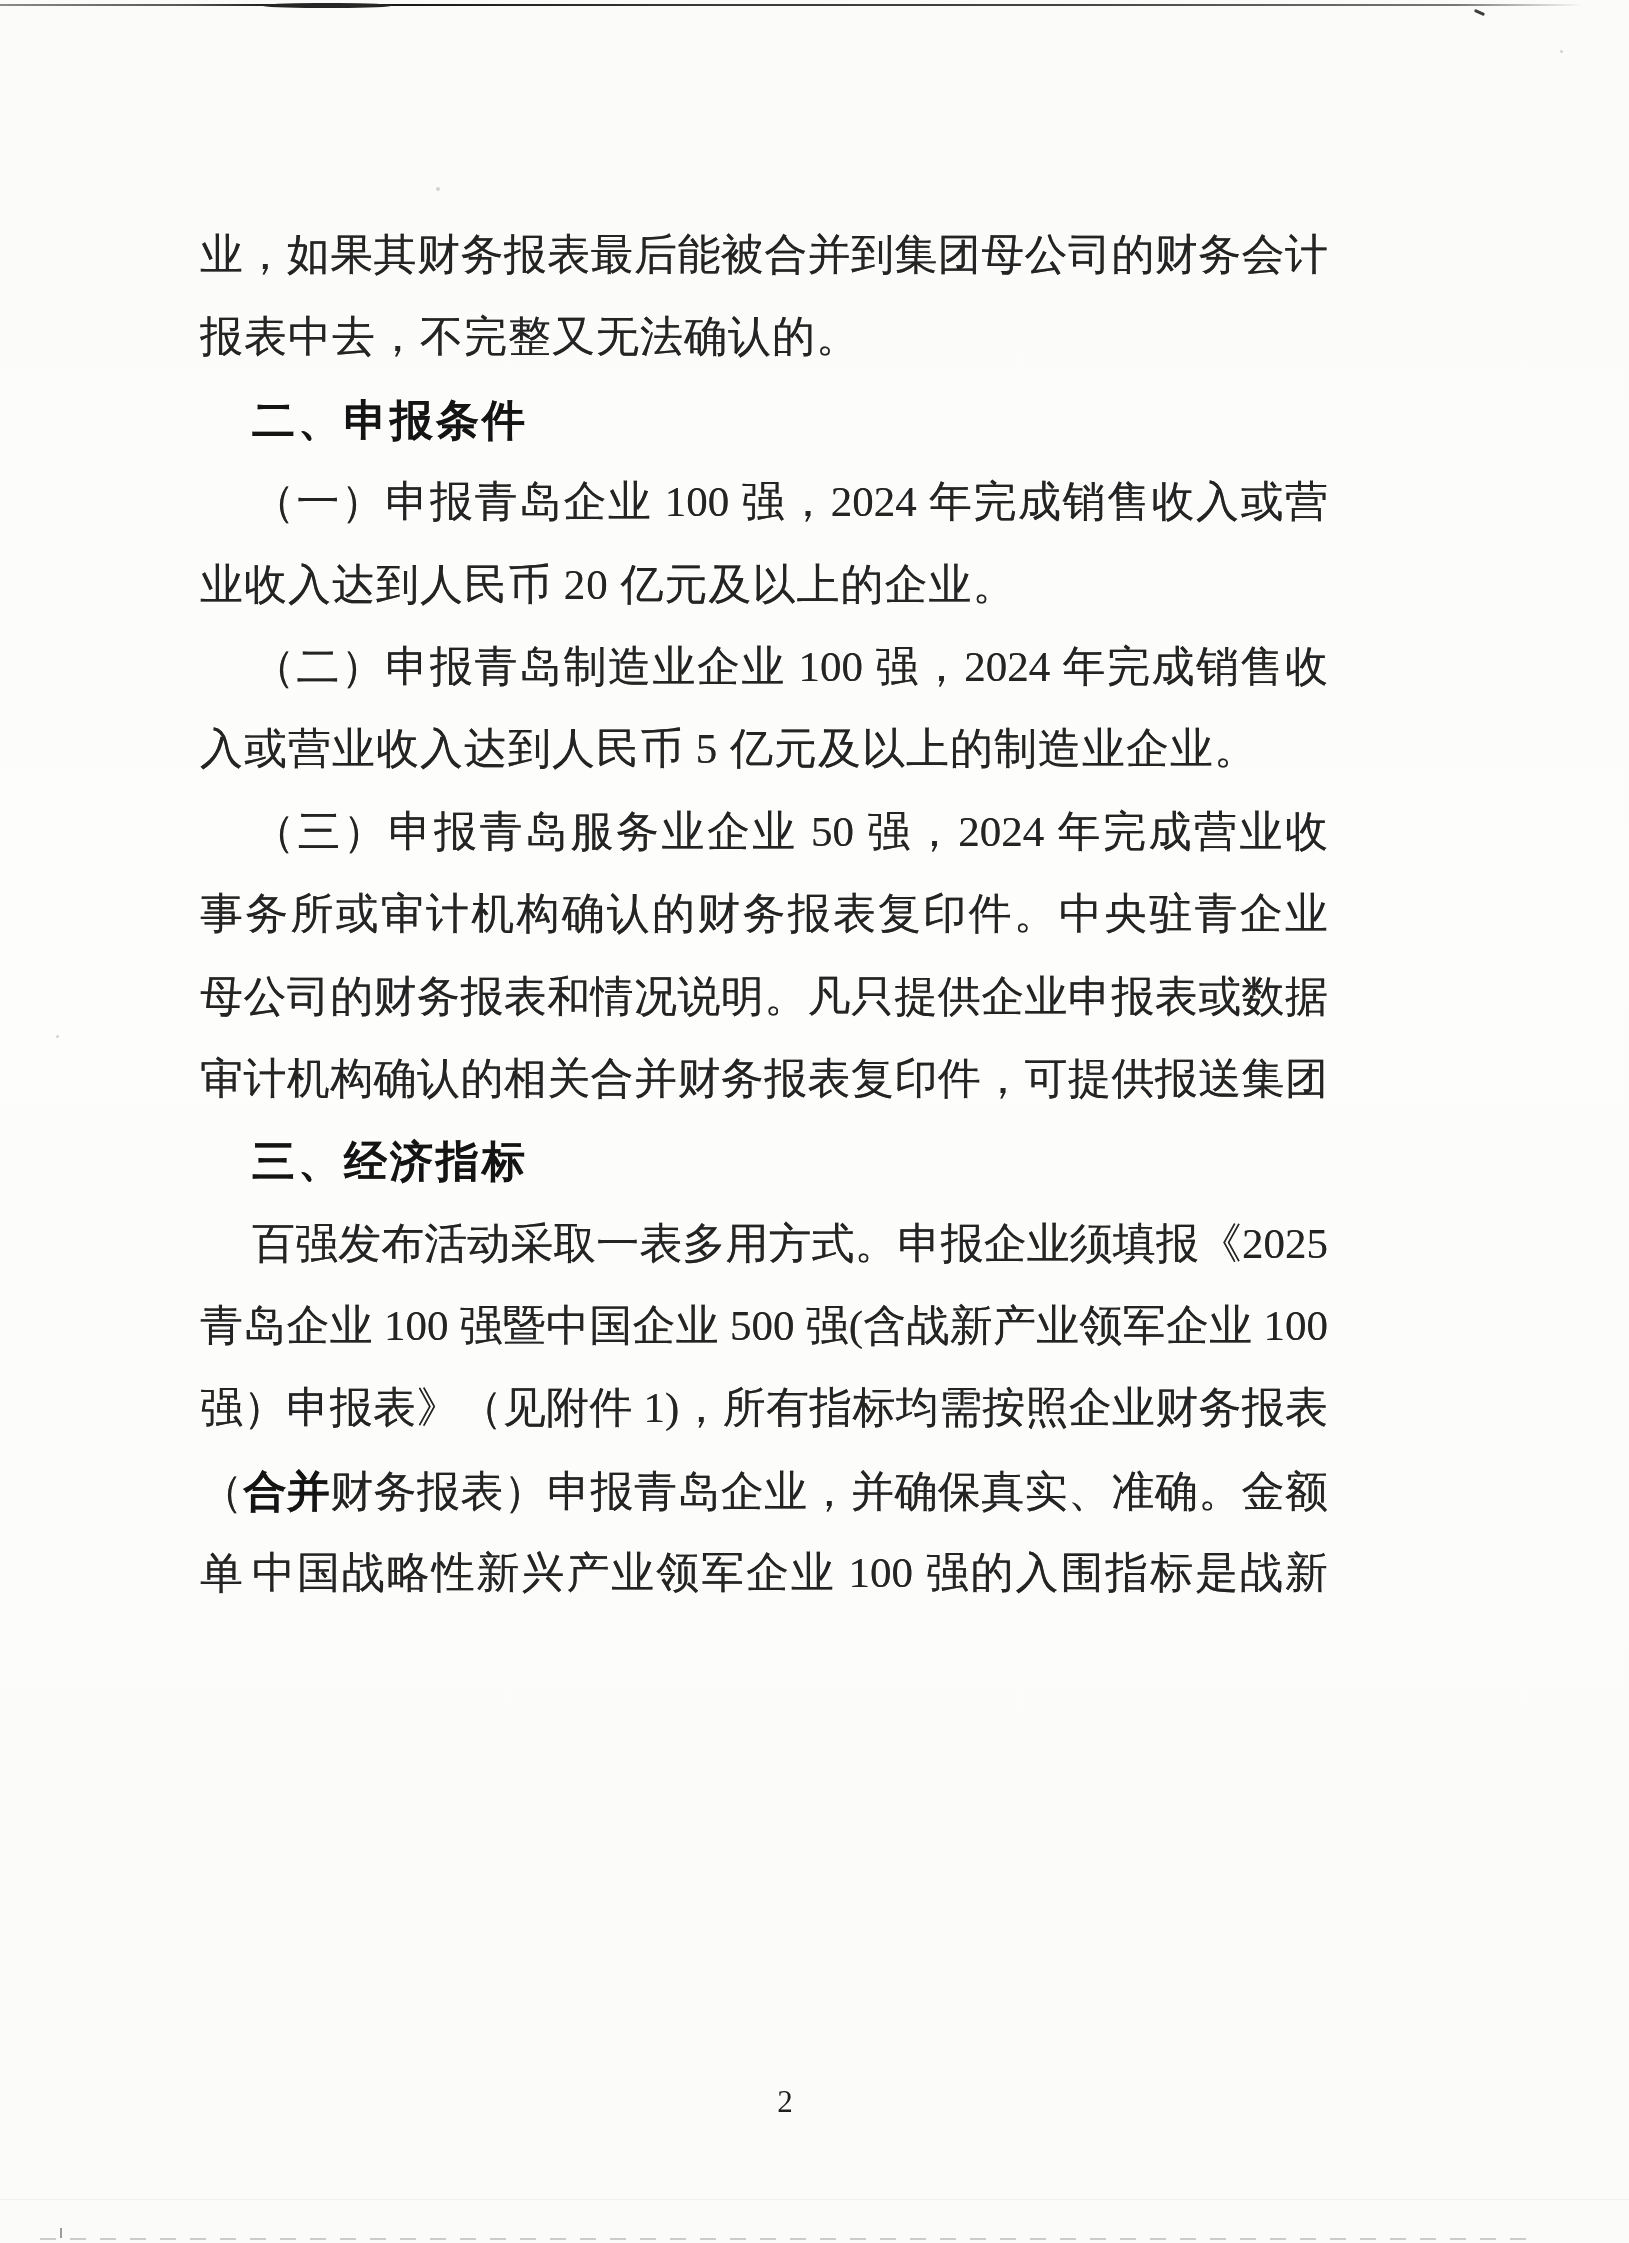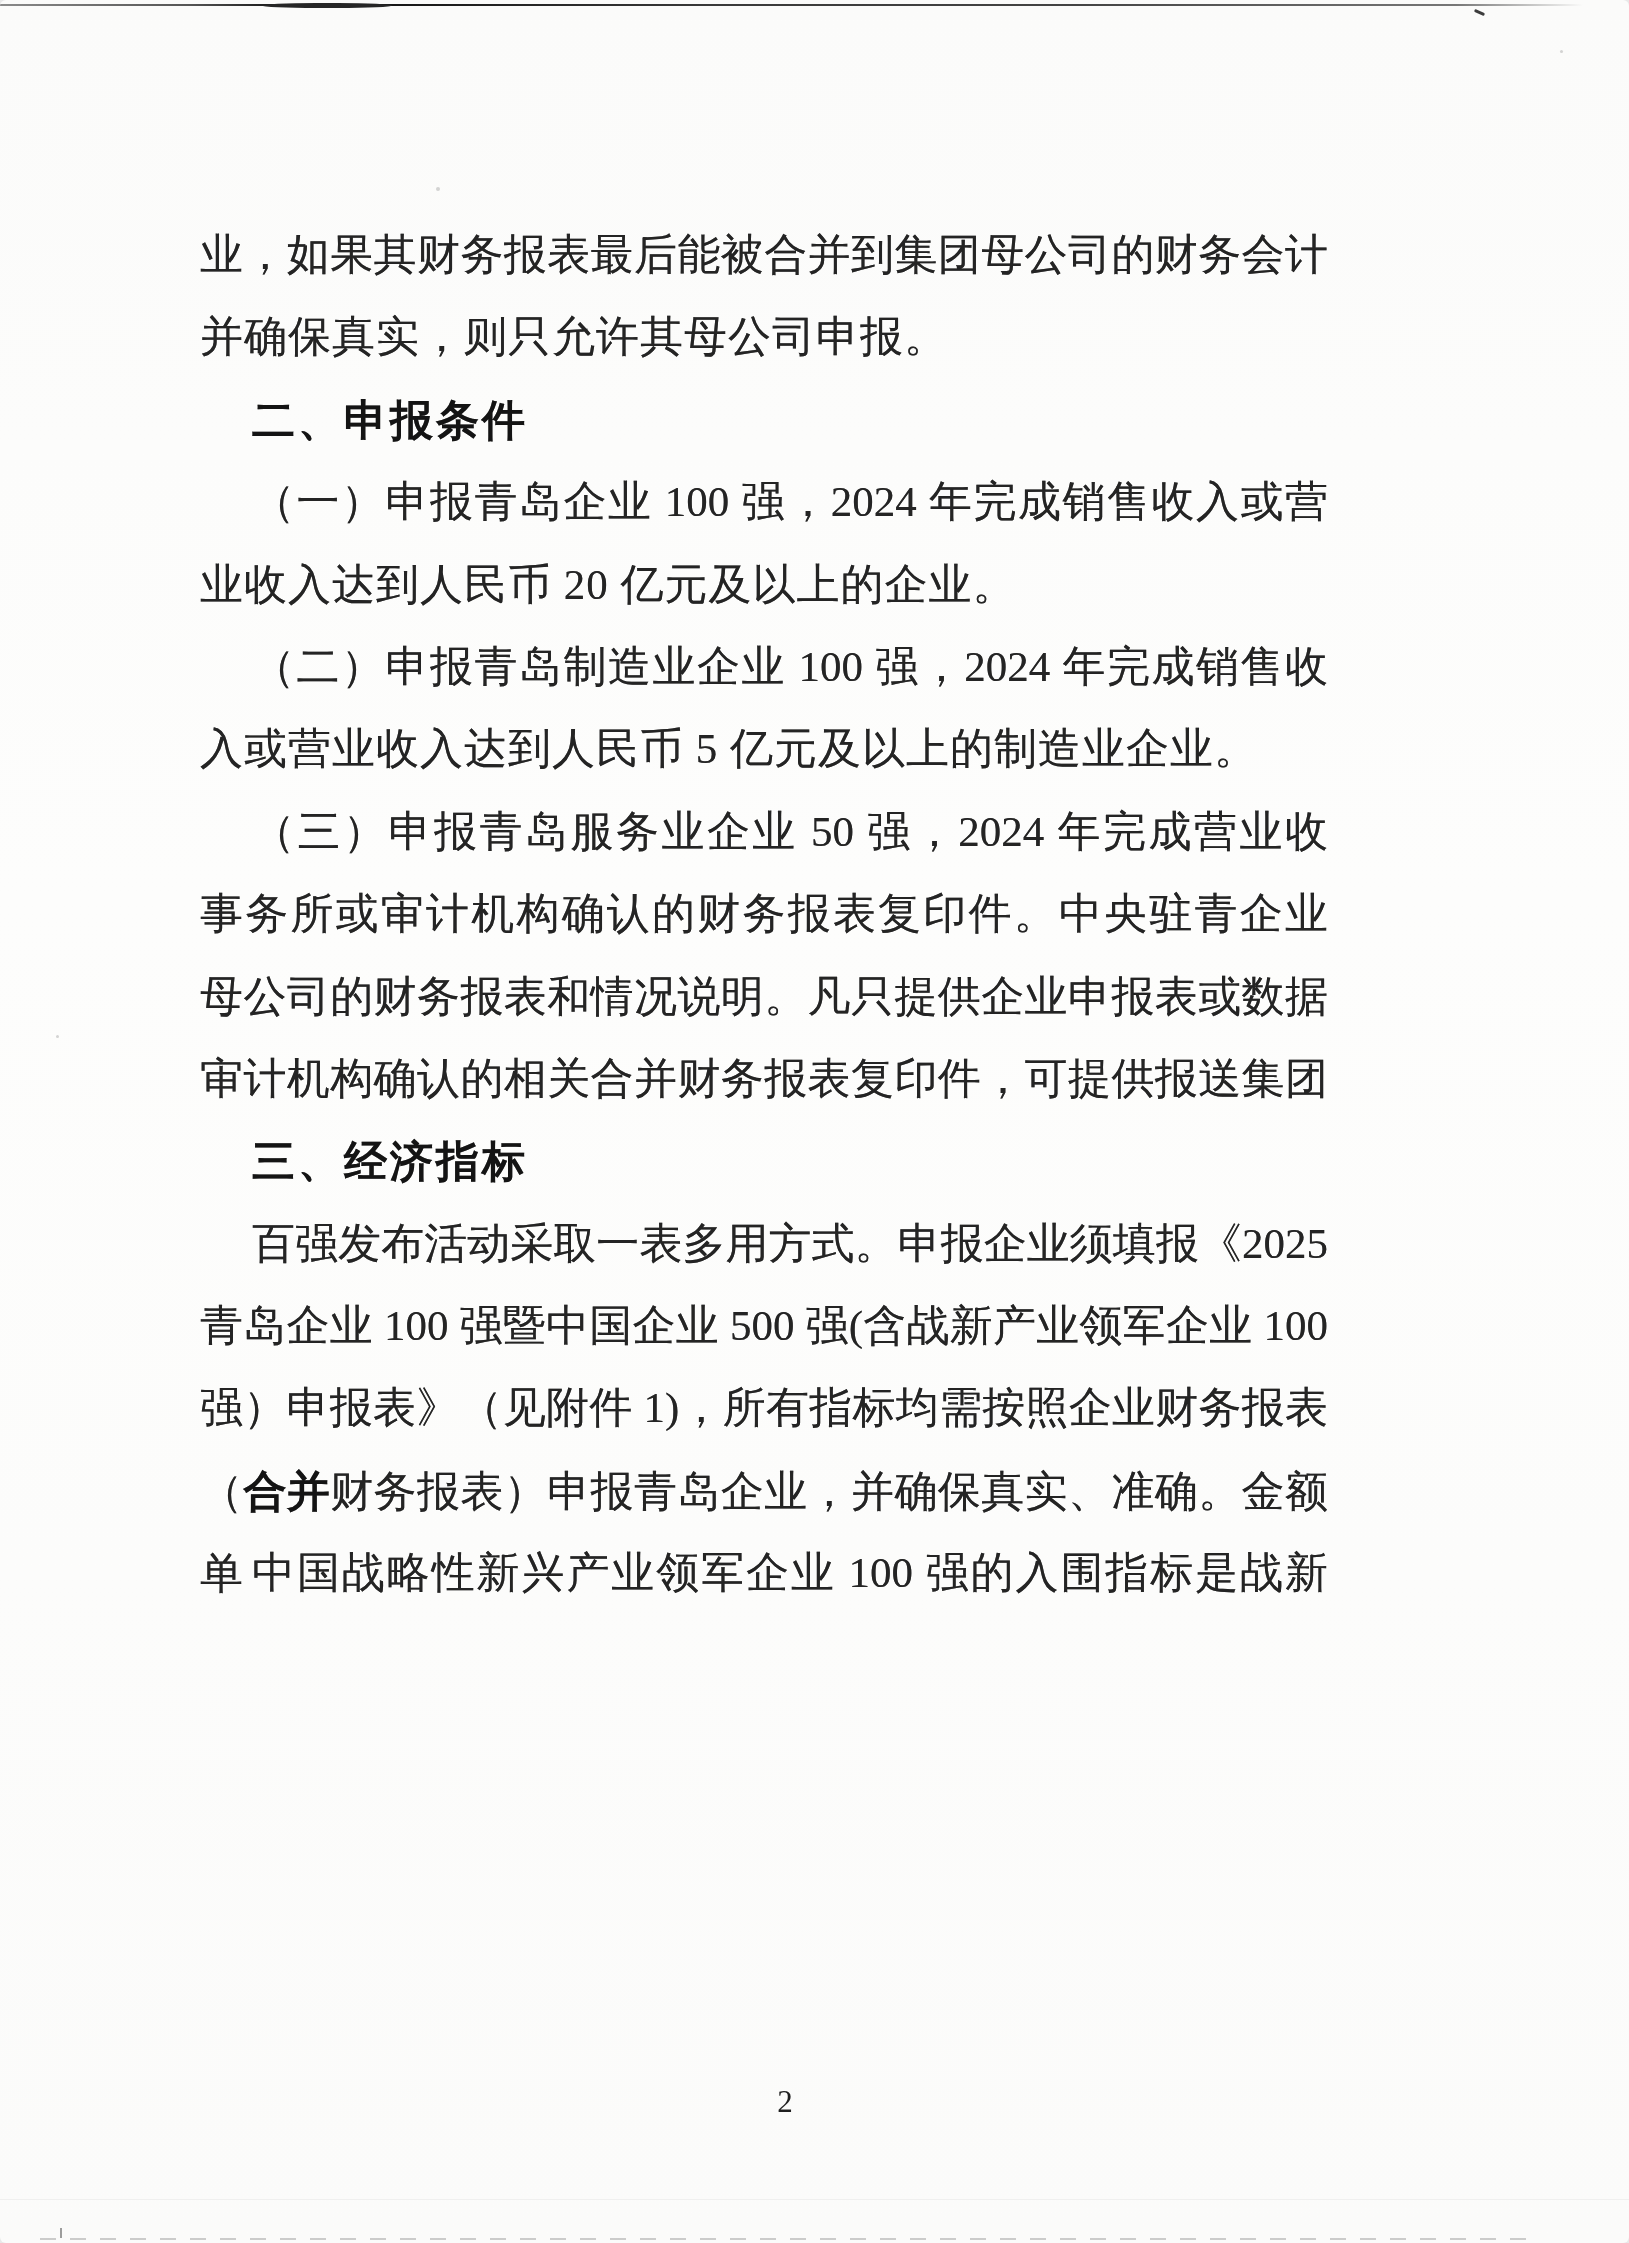--- a/index.html
+++ b/index.html
@@ -4,21 +4,20 @@
 <style>
   html,body{margin:0;padding:0;background:#e8e8e8;}
   .page{
     position:relative;
     width:1629px;
     height:2243px;
     margin:0 auto;
     background:linear-gradient(180deg,#fbfbfa 0%,#fdfdfc 40%,#fbfbfa 100%);
     overflow:hidden;
     font-family:"Liberation Serif","DejaVu Serif",serif;
-    border-radius:6px;
   }
   
   .scan-top-line{
     position:absolute;top:4px;left:0;width:1583px;height:2px;
     background:linear-gradient(90deg,#8a8a8a 0%,#555 12%,#1e1e1e 17%,#161616 24%,#3a3a3a 45%,#444 68%,#777 92%,rgba(120,120,120,0) 100%);
   }
   .scan-top-blob{
     position:absolute;top:3px;left:262px;width:130px;height:5px;
     background:#262626;border-radius:50% / 60%;
   }
@@ -90,21 +89,21 @@
   <div class="scan-tick-topright"></div>
   <div class="scan-fold-line"></div>
   <div class="scan-bottom-dashes"></div>
   <div class="scan-bottom-tick"></div>
   <div class="speck" style="top:187px;left:436px;width:4px;height:4px;"></div>
   <div class="speck" style="top:1035px;left:56px;width:3px;height:3px;"></div>
   <div class="speck" style="top:50px;left:1560px;width:3px;height:3px;"></div>
 
   <div class="text-block" id="lines-container">
       <div class="line justify"><span>业，如果其财务报表最后能被合并到集团母公司的财务会计</span></div>
-      <div class="line"><span>并确保真实，则只允许其母公司申报。</span></div>
+      <div class="line"><span>报表中去，不完整又无法确认的。</span></div>
       <div class="line indent heading"><span class="b">二、申报条件</span></div>
       <div class="line justify indent"><span>（一）申报青岛企业 100 强，2024 年完成销售收入或营</span></div>
       <div class="line"><span>业收入达到人民币 20 亿元及以上的企业。</span></div>
       <div class="line justify indent"><span>（二）申报青岛制造业企业 100 强，2024 年完成销售收</span></div>
       <div class="line"><span>入或营业收入达到人民币 5 亿元及以上的制造业企业。</span></div>
       <div class="line justify indent"><span>（三）申报青岛服务业企业 50 强，2024 年完成营业收</span></div>
       <div class="line justify"><span>事务所或审计机构确认的财务报表复印件。中央驻青企业</span></div>
       <div class="line justify"><span>母公司的财务报表和情况说明。凡只提供企业申报表或数据</span></div>
       <div class="line justify"><span>审计机构确认的相关合并财务报表复印件，可提供报送集团</span></div>
       <div class="line indent heading"><span class="b">三、经济指标</span></div>

